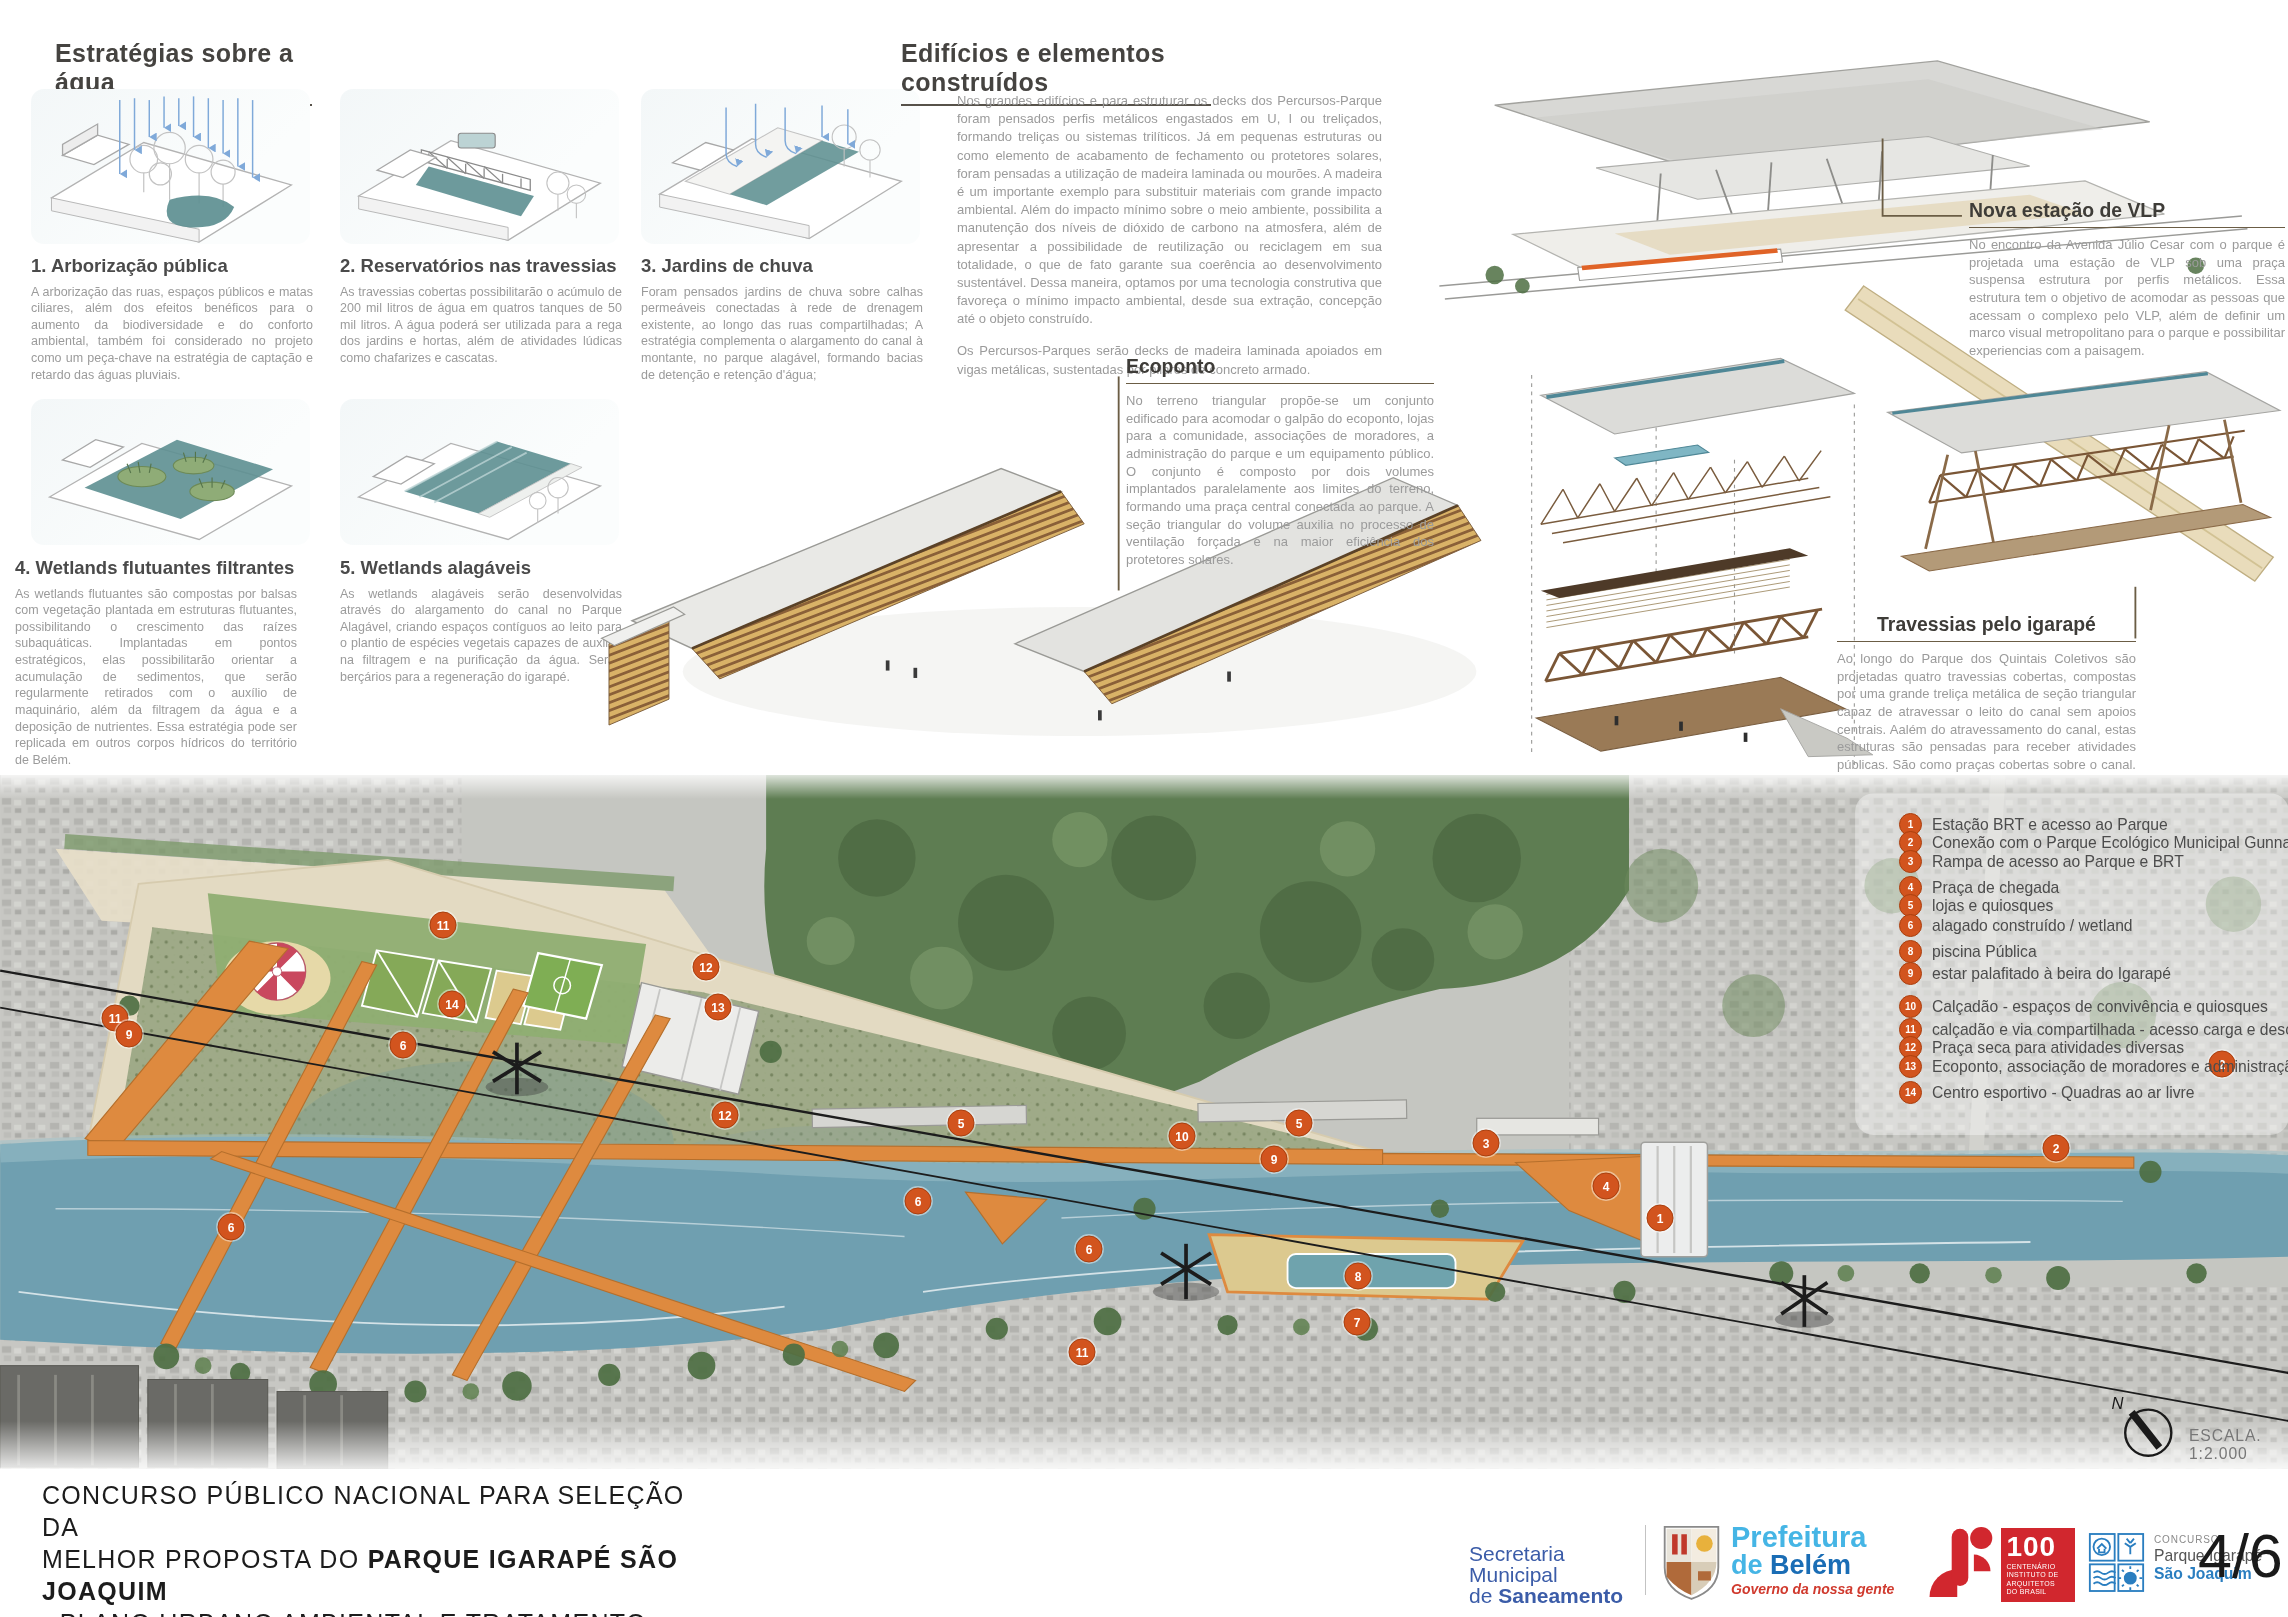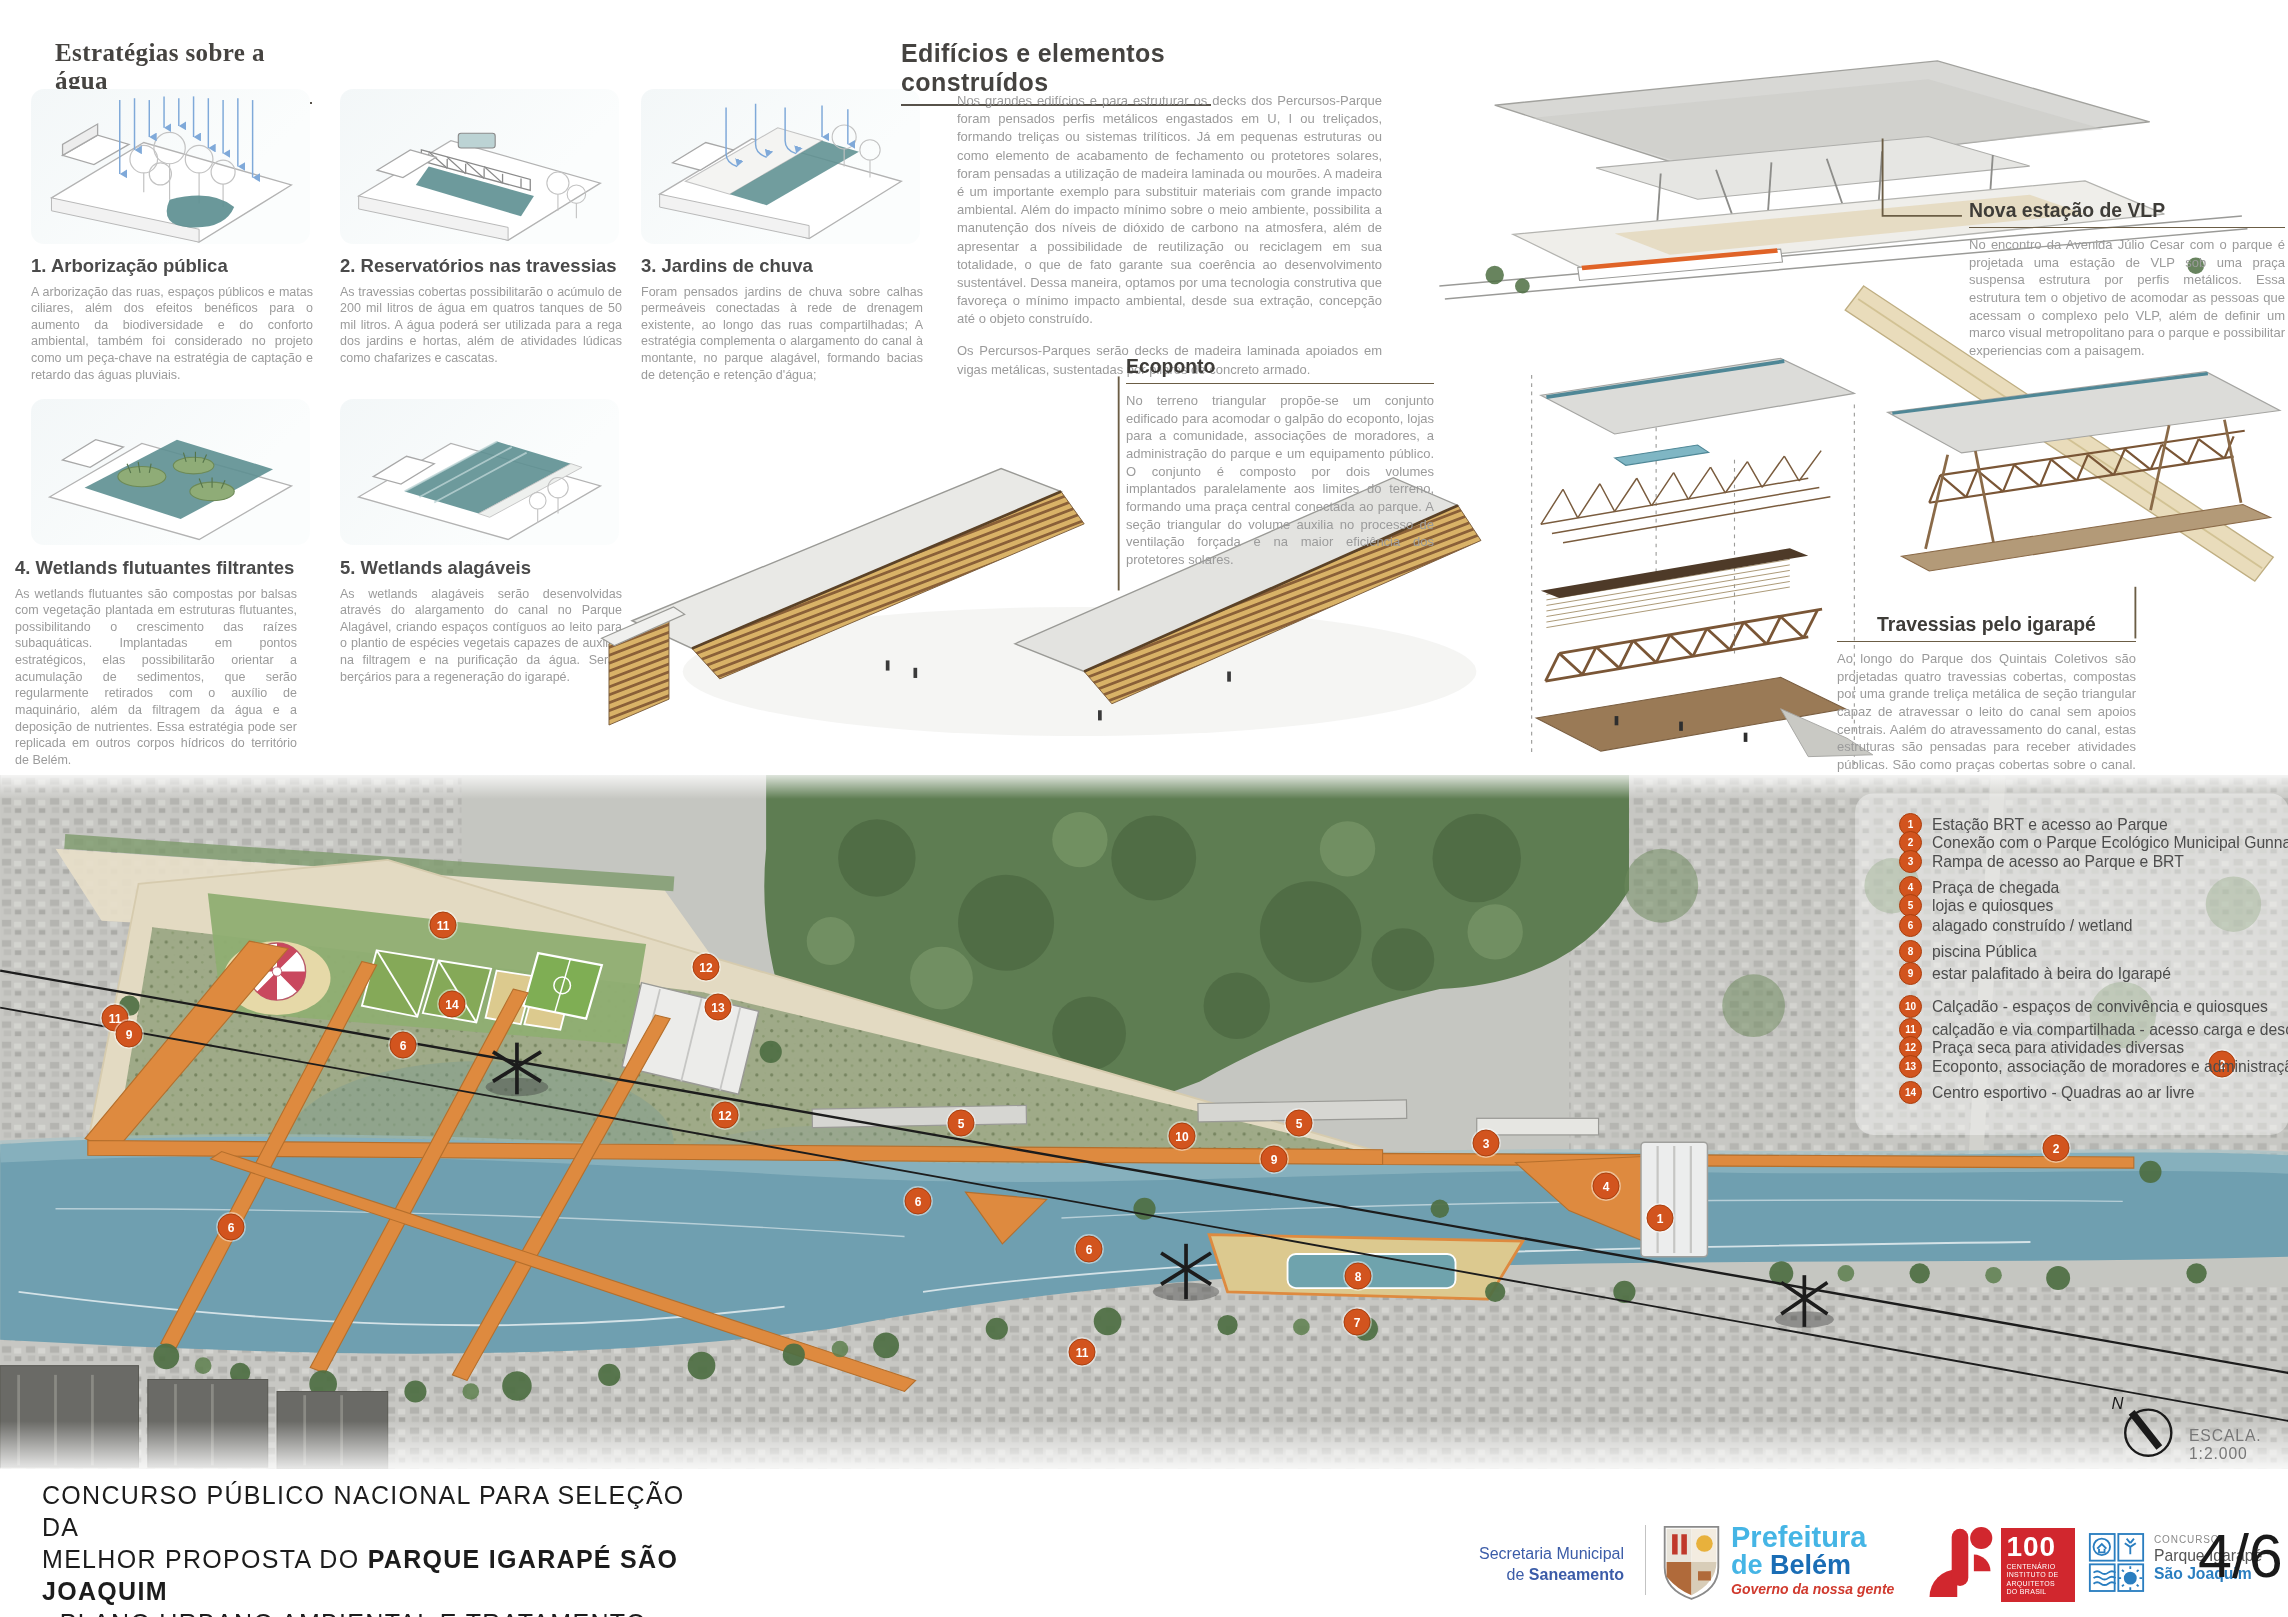--- a/index.html
+++ b/index.html
@@ -32,21 +32,21 @@
   .llabel{font-size:15.7px;color:#4c4c4c;}
   
   .bt-line{font-size:25px;line-height:32px;letter-spacing:1.3px;color:#1c1c1c;}
   .bt-line .b{font-weight:bold;}
   .pagenum{font-size:61px;color:#1a1a1a;}
   .scale-label{font-size:15.7px;color:#777;letter-spacing:0.9px;}
 </style>
 </head>
 <body>
 
-<div class="abs sec-h" style="left:55px;top:39px;width:257px;font-family:Liberation Serif, serif;">Estratégias sobre a água</div>
+<div class="abs sec-h" style="left:55px;top:39px;width:257px;">Estratégias sobre a água</div>
 
 <div class="abs ill-bg" style="left:31px;top:89px;width:279px;height:155px;">
   <svg width="279" height="155" viewBox="0 0 302 168">
     <defs>
         <marker id="ar1" markerWidth="6" markerHeight="6" refX="3" refY="5" orient="auto-start-reverse">
           <path d="M0,0 L6,0 L3,5 Z" fill="#7fa9d9"></path>
         </marker>
       </defs>
     <polygon points="22,118 122,58 282,104 182,166" fill="#ffffff" stroke="#b3b3b3" stroke-width="1.4"></polygon>
     <polygon points="22,118 22,132 182,166 182,152" fill="#f2f2f2" stroke="#b3b3b3" stroke-width="1"></polygon>
@@ -635,21 +635,21 @@
     <span class="abs scale-label" style="left:85px;top:35px;">ESCALA. 1:2.000</span>
   </div>
 </div>
 
 <div class="abs" id="board-title" style="left:42px;top:1479px;width:665px;">
     <div class="bt-line"><span>CONCURSO PÚBLICO NACIONAL PARA SELEÇÃO DA</span></div>
     <div class="bt-line"><span>MELHOR PROPOSTA DO </span><span class="b">PARQUE IGARAPÉ SÃO JOAQUIM</span></div>
     <div class="bt-line"><span>- PLANO URBANO AMBIENTAL E TRATAMENTO</span></div>
   </div>
 
-<div class="abs" style="left:1469px;top:1543px;width:155px;text-align:right;color:#3b5ca8;font-size:16px;line-height:21px;">
+<div class="abs" style="left:1469px;top:1543px;width:155px;color:#3b5ca8;font-size:21px;line-height:21px;">
   <div><span>Secretaria Municipal</span></div>
   <div><span>de </span><b>Saneamento</b></div>
 </div>
 
 <div class="abs" style="left:1645px;top:1525px;width:0.9px;height:70px;background:#c3c3c3;"></div>
 
 <svg class="abs" style="left:1661px;top:1523px;" width="61" height="78" viewBox="0 0 66 84">
   <path d="M4,4 H62 V48 Q62,72 33,82 Q4,72 4,48 Z" fill="#ffffff" stroke="#8a8a8a" stroke-width="2"></path>
   <path d="M6,6 H33 V42 H6 Z" fill="#e8e4da"></path>
   <path d="M12,12 h6 v22 h-6 Z M22,12 h6 v22 h-6 Z" fill="#c0392b"></path>

